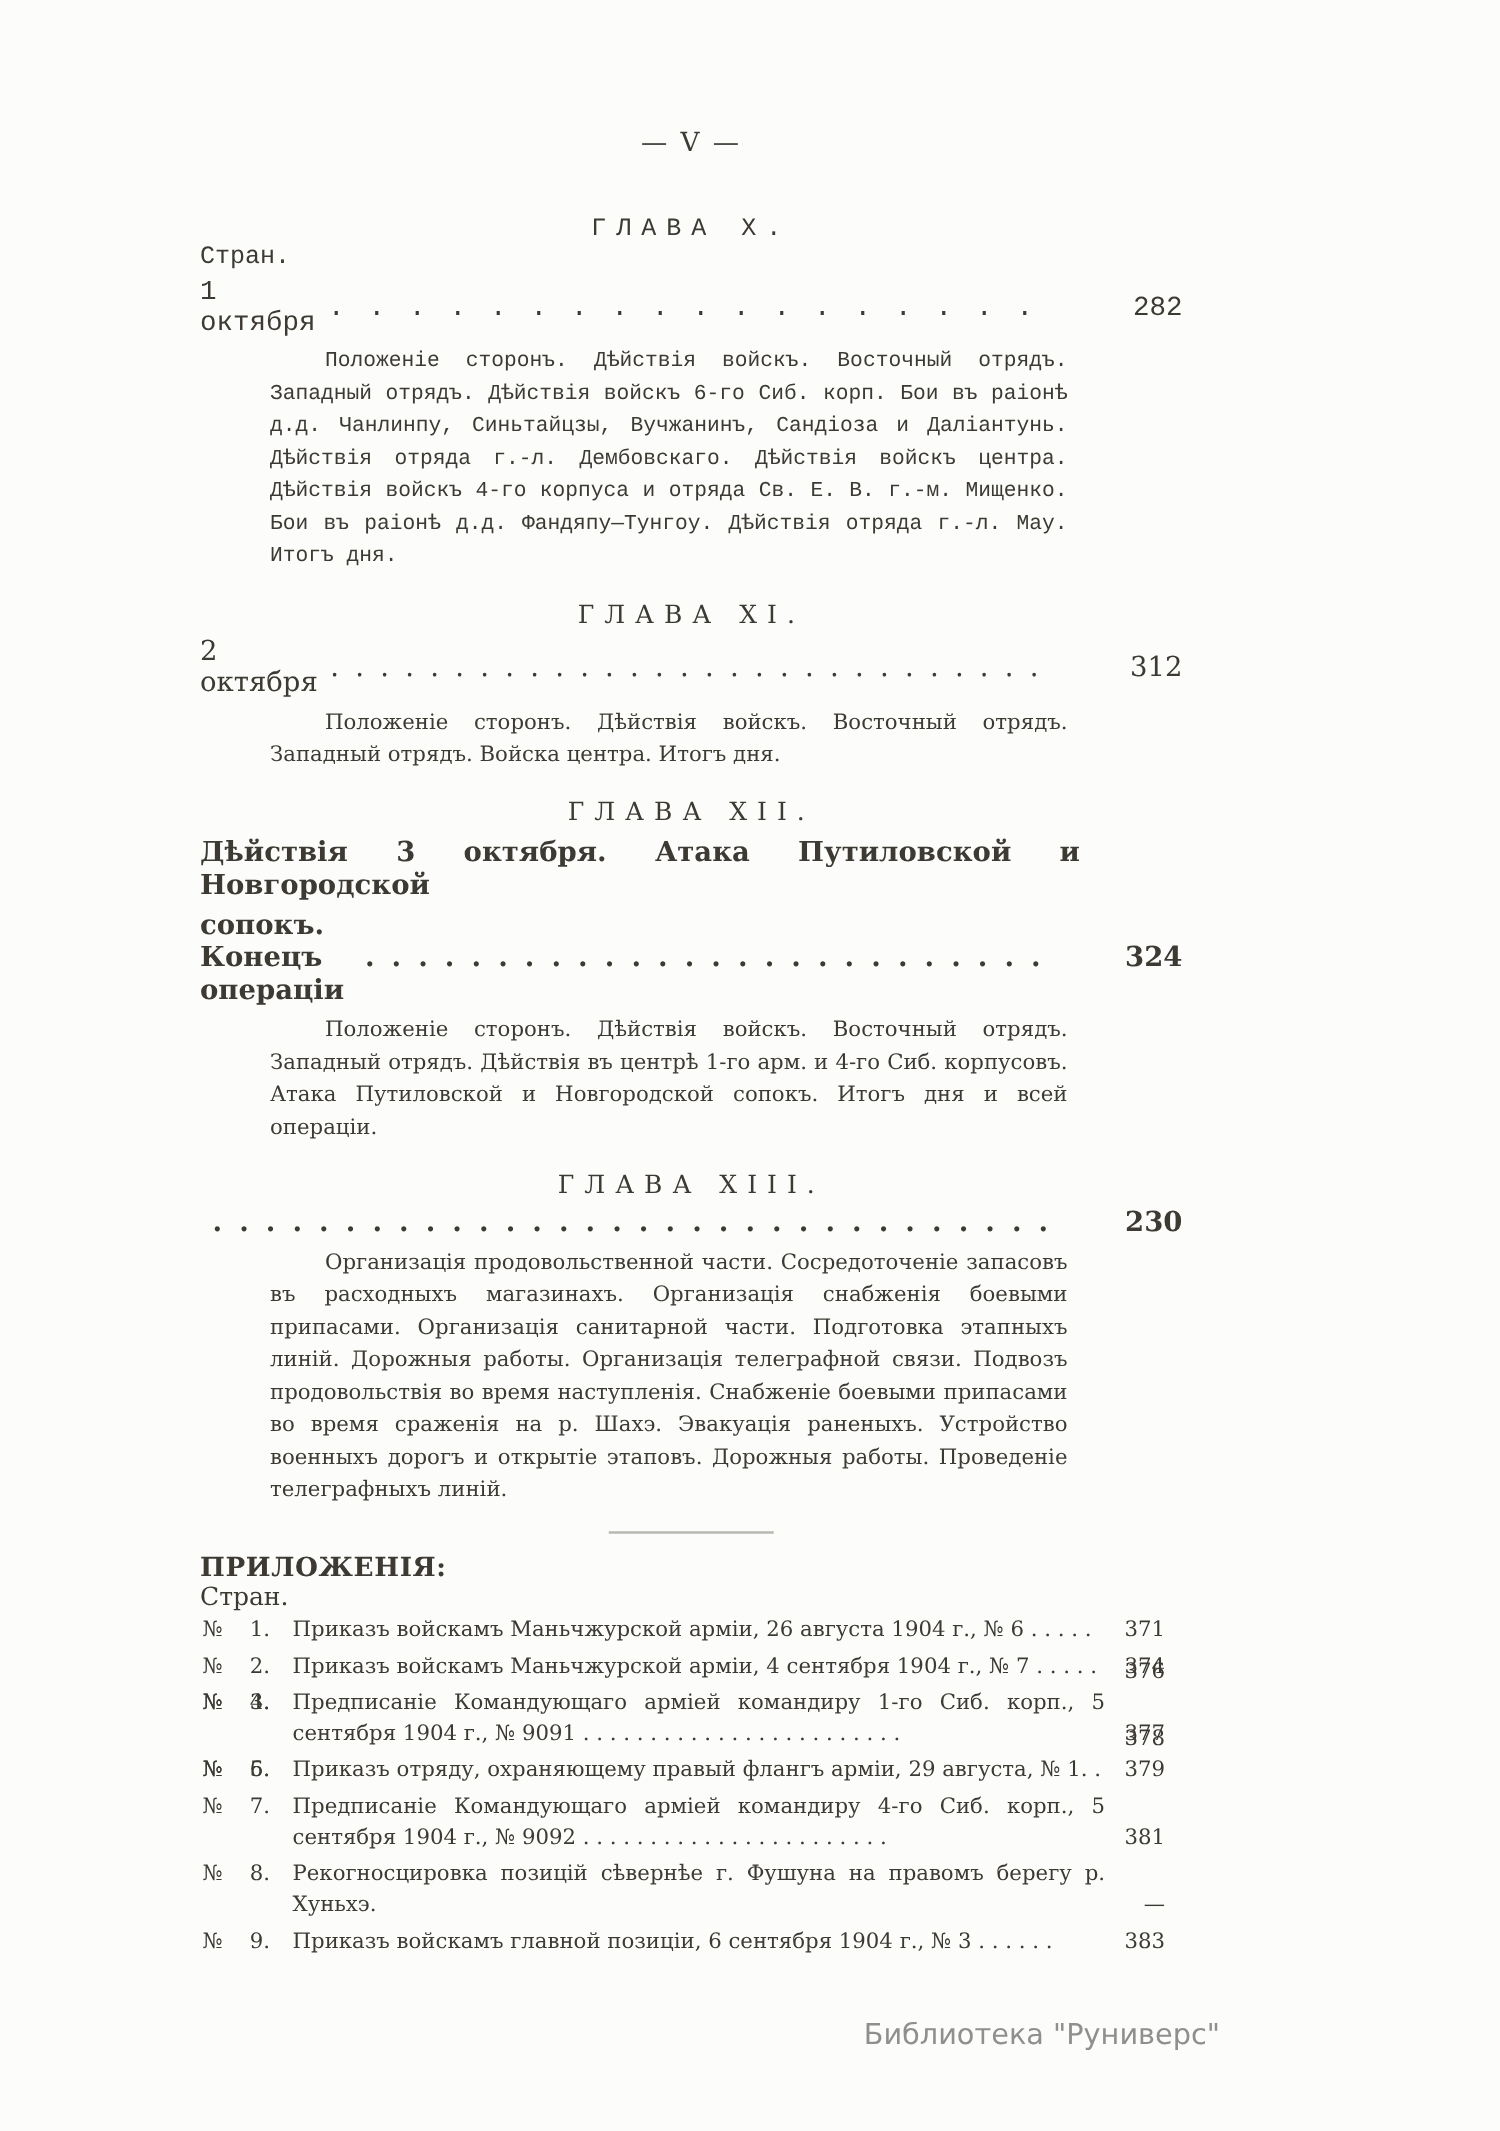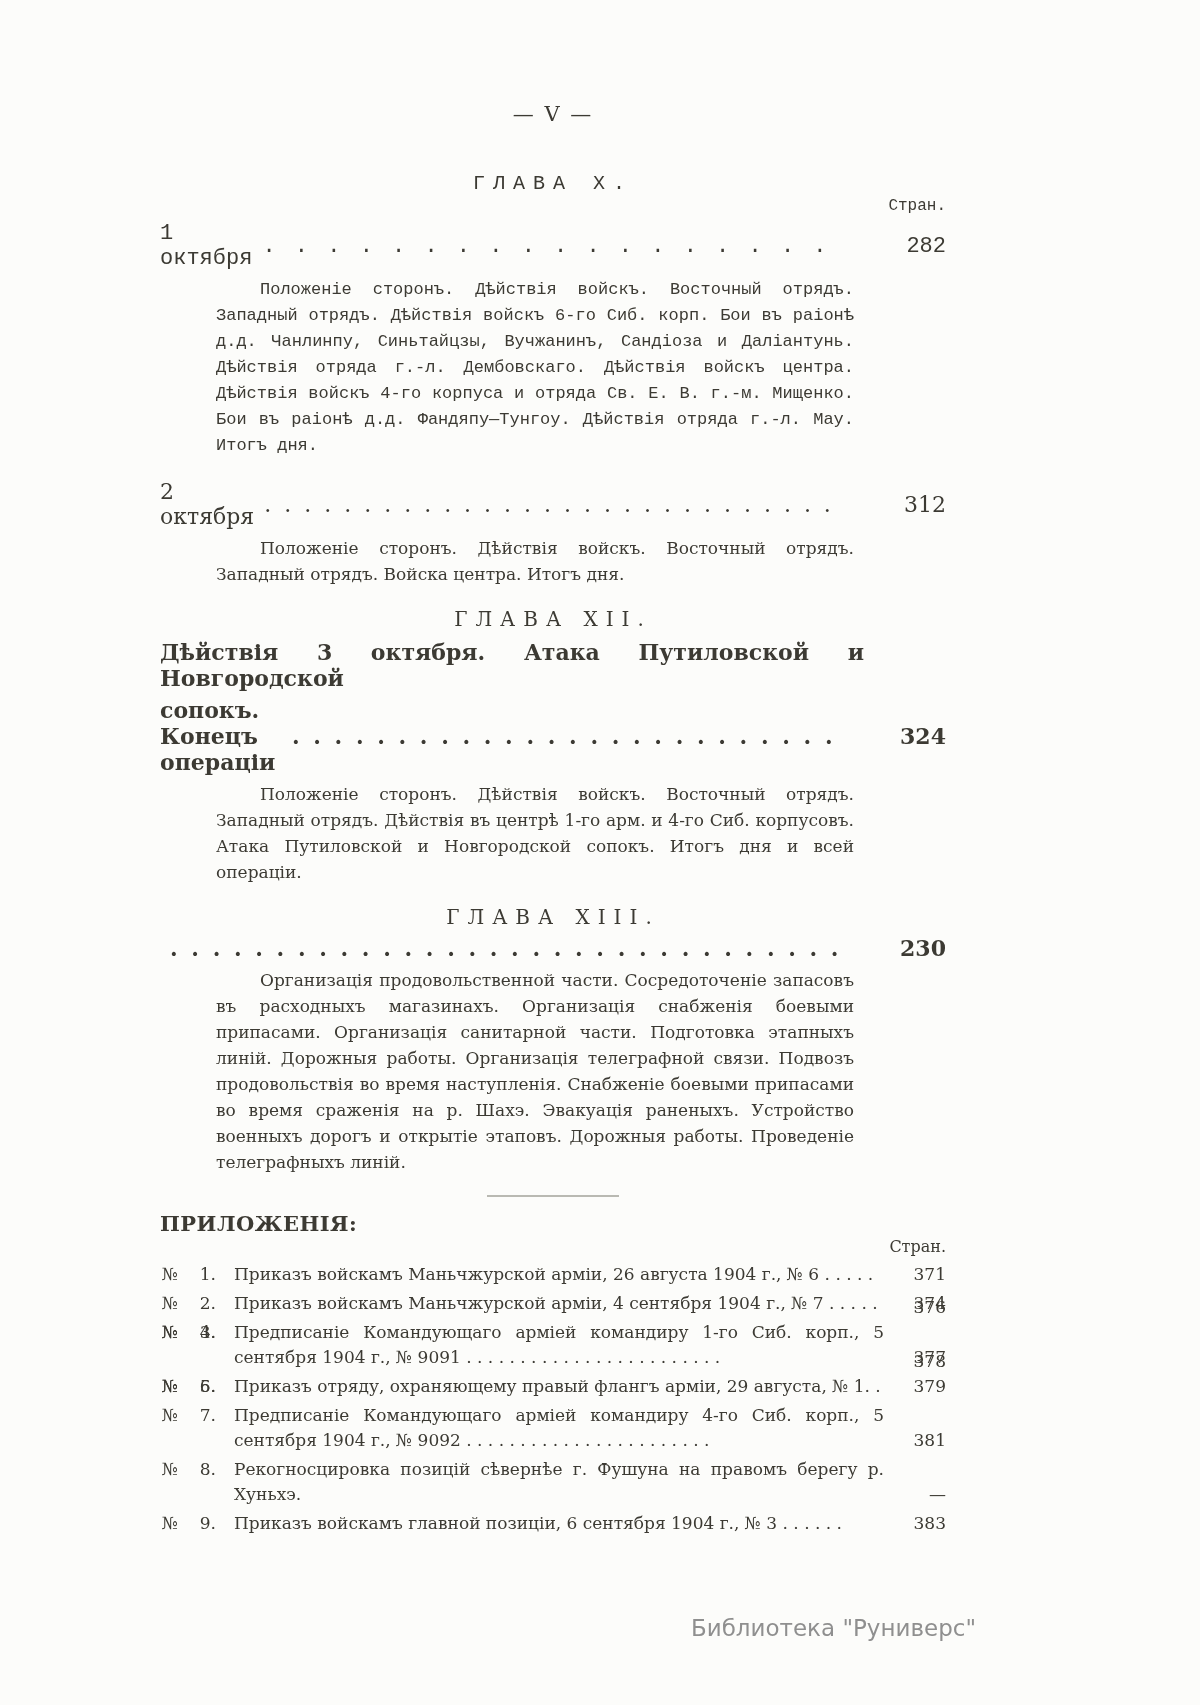--- a/index.html
+++ b/index.html
@@ -27,22 +27,21 @@
   .sec { margin-top: 20px; }
   .sec.first { margin-top: 46px; font-family: Liberation Mono, monospace; }
   .chap-head {
     margin: 0;
     text-align: center;
     font-size: 20px;
     font-weight: normal;
     letter-spacing: 8px;
   }
   .stran {
-    text-align: right;
-    font-size: 16px;
+    font-size: 20px;
     line-height: 18px;
     margin-top: 2px;
   }
   .flex-line {
     display: flex;
     align-items: center;
     margin-top: 6px;
     font-size: 22px;
   }
   .just-line {
@@ -99,21 +98,21 @@
     display: flex;
     justify-content: space-between;
   }
   .appx-text {
     margin-left: 74px;
     margin-right: 62px;
     text-align: justify;
   }
   .appx-page {
     position: absolute;
-    right: 0;
+    right: 14px;
     bottom: 0;
     width: 56px;
     text-align: right;
   }
   .watermark {
     position: absolute;
     right: 224px;
     bottom: 64px;
     font-family: "DejaVu Sans", "Liberation Sans", sans-serif;
     font-size: 23px;
@@ -133,20 +132,21 @@
       <div class="stran">Стран.</div>
       <div class="flex-line">
         <span>1 октября</span>
         <span class="leader">. . . . . . . . . . . . . . . . . . . . . . . . . . . . . . . . . . . . . . . . . . . . . . . . . . . . . . . . . . . . . . . . . . . . . .</span>
         <span class="entry-page">282</span>
       </div>
       <p class="summary">Положеніе сторонъ. Дѣйствія войскъ. Восточный отрядъ. Западный отрядъ. Дѣйствія войскъ 6-го Сиб. корп. Бои въ раіонѣ д.д. Чанлинпу, Синьтайцзы, Вучжанинъ, Сандіоза и Даліантунь. Дѣйствія отряда г.-л. Дембовскаго. Дѣйствія войскъ центра. Дѣйствія войскъ 4-го корпуса и отряда Св. Е. В. г.-м. Мищенко. Бои въ раіонѣ д.д. Фандяпу—Тунгоу. Дѣйствія отряда г.-л. Мау. Итогъ дня.</p>
     </section>
 
     <section class="sec">
+      <h2 class="chap-head">ГЛАВА XI.</h2>
       <div class="flex-line">
         <span>2 октября</span>
         <span class="leader">. . . . . . . . . . . . . . . . . . . . . . . . . . . . . . . . . . . . . . . . . . . . . . . . . . . . . . . . . . . . . . . . . . . . . .</span>
         <span class="entry-page">312</span>
       </div>
       <p class="summary">Положеніе сторонъ. Дѣйствія войскъ. Восточный отрядъ. Западный отрядъ. Войска центра. Итогъ дня.</p>
     </section>
 
     <section class="sec">
       <h2 class="chap-head">ГЛАВА XII.</h2>

